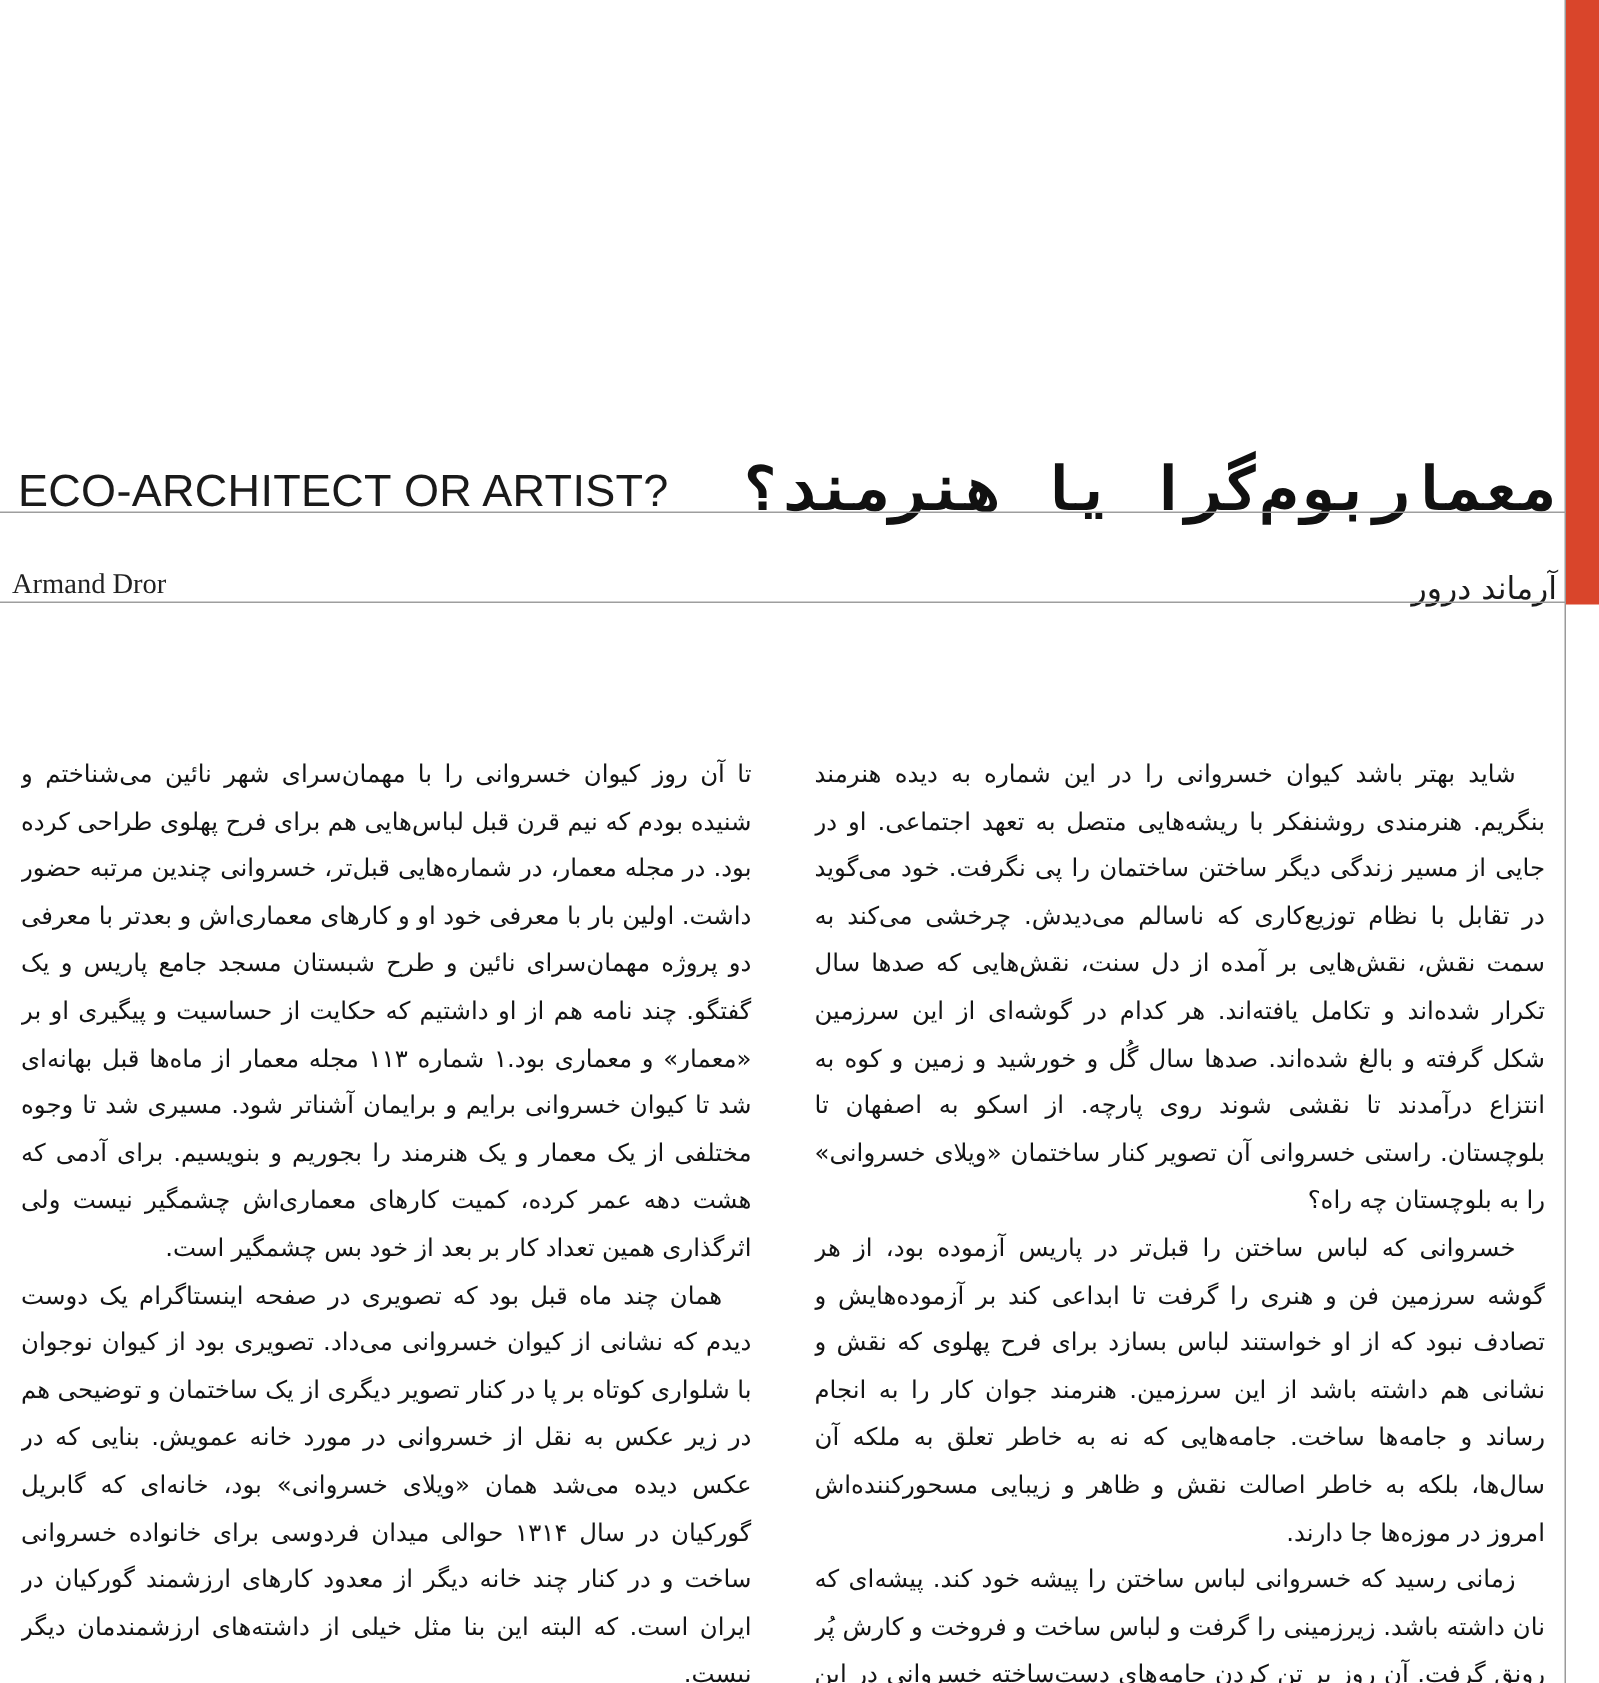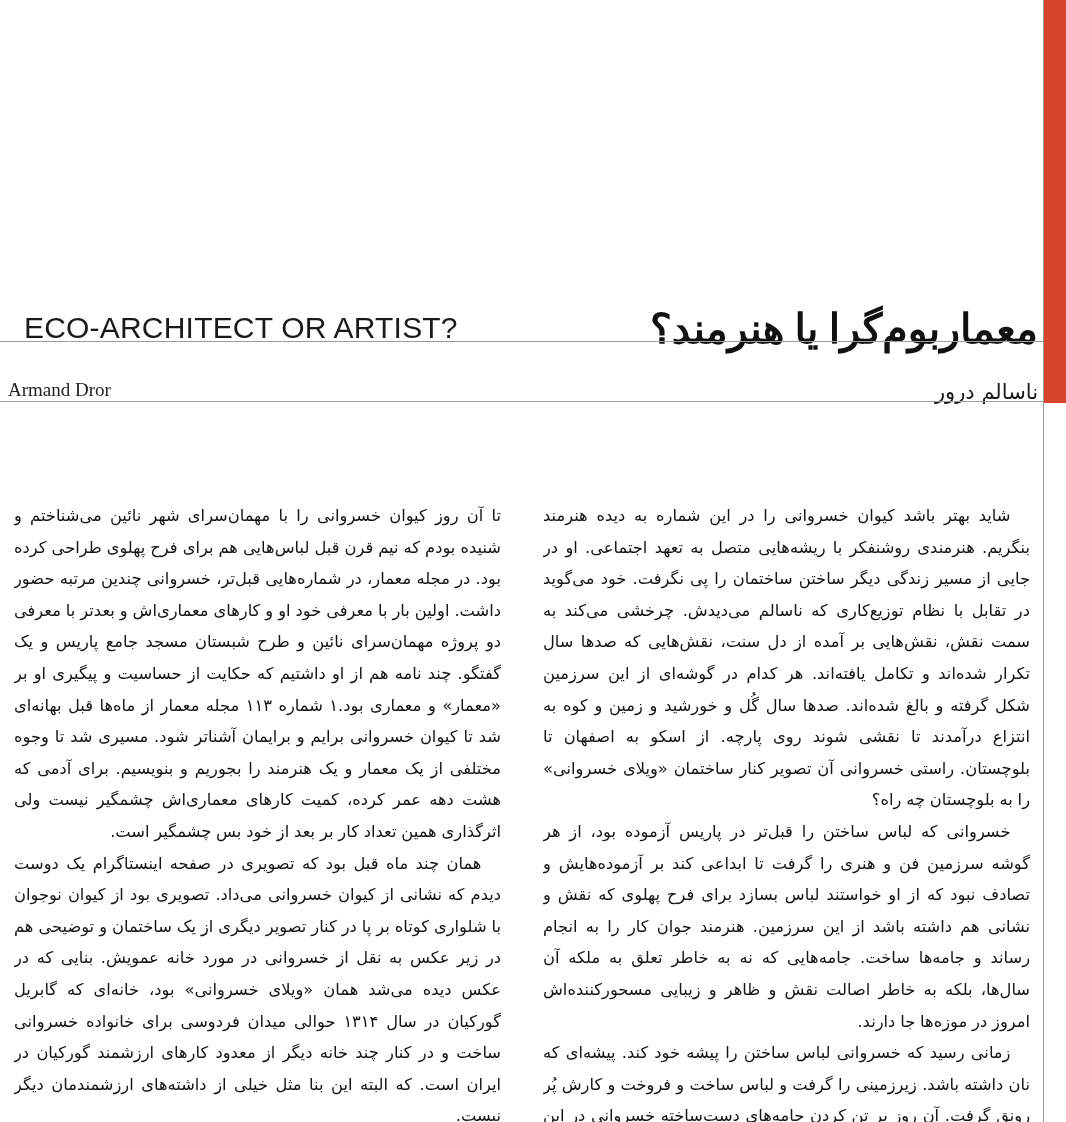--- a/index.html
+++ b/index.html
@@ -41,21 +41,21 @@
   
   .masthead {
     position: absolute;
     top: 280px;
     left: 0;
     right: 0;
     height: 125px;
   }
   .title-row {
     position: absolute;
-    left: 16px;
+    left: 4px;
     right: 22px;
     top: 0;
     height: 61px;
     padding-left: 28px;
   }
   .title-en {
     position: absolute;
     left: 8px;
     bottom: -4px;
     direction: ltr;
@@ -64,21 +64,21 @@
     font-weight: 400;
     letter-spacing: 0.2px;
     color: #1a1a1a;
     white-space: nowrap;
   }
   .title-fa {
     position: absolute;
     right: 6px;
     bottom: -12px;
     direction: rtl;
-    font-family: Liberation Serif, serif;
+    font-family: Liberation Mono, monospace;
     font-size: 41px;
     font-weight: 700;
     color: #111111;
     white-space: nowrap;
     letter-spacing: -0.5px;
   }
   .rule-top {
     position: absolute;
     left: 0;
     right: 22px;
@@ -171,21 +171,21 @@
   <div class="masthead">
 
     <div class="title-row">
       <div class="title-en">ECO-ARCHITECT OR ARTIST?</div>
       <div class="title-fa">معماربوم‌گرا یا هنرمند؟</div>
     </div>
     <div class="rule-top"></div>
 
     <div class="byline-row">
       <div class="byline-en">Armand Dror</div>
-      <div class="byline-fa">ناسالم درور</div>
+      <div class="byline-fa">آرماند درور</div>
     </div>
     <div class="rule-bottom"></div>
 
   </div>
 
   <div class="columns">
 
     <div class="col">
       <p class="noindent"><span>تا آن روز کیوان خسروانی را با مهمان‌سرای شهر نائین می‌شناختم و شنیده بودم که نیم قرن قبل لباس‌هایی هم برای فرح پهلوی طراحی کرده بود. در مجله معمار، در شماره‌هایی قبل‌تر، خسروانی چندین مرتبه حضور داشت. اولین بار با معرفی خود او و کارهای معماری‌اش و بعدتر با معرفی دو پروژه مهمان‌سرای نائین و طرح شبستان مسجد جامع پاریس و یک گفتگو. چند نامه هم از او داشتیم که حکایت از حساسیت و پیگیری او بر «معمار» و معماری بود.۱ شماره ۱۱۳ مجله معمار از ماه‌ها قبل بهانه‌ای شد تا کیوان خسروانی برایم و برایمان آشناتر شود. مسیری شد تا وجوه مختلفی از یک معمار و یک هنرمند را بجوریم و بنویسیم. برای آدمی که هشت دهه عمر کرده، کمیت کارهای معماری‌اش چشمگیر نیست ولی اثرگذاری همین تعداد کار بر بعد از خود بس چشمگیر است.</span></p>
       <p><span>همان چند ماه قبل بود که تصویری در صفحه اینستاگرام یک دوست دیدم که نشانی از کیوان خسروانی می‌داد. تصویری بود از کیوان نوجوان با شلواری کوتاه بر پا در کنار تصویر دیگری از یک ساختمان و توضیحی هم در زیر عکس به نقل از خسروانی در مورد خانه عمویش. بنایی که در عکس دیده می‌شد همان «ویلای خسروانی» بود، خانه‌ای که گابریل گورکیان در سال ۱۳۱۴ حوالی میدان فردوسی برای خانواده خسروانی ساخت و در کنار چند خانه دیگر از معدود کارهای ارزشمند گورکیان در ایران است. که البته این بنا مثل خیلی از داشته‌های ارزشمندمان دیگر نیست.</span></p>

